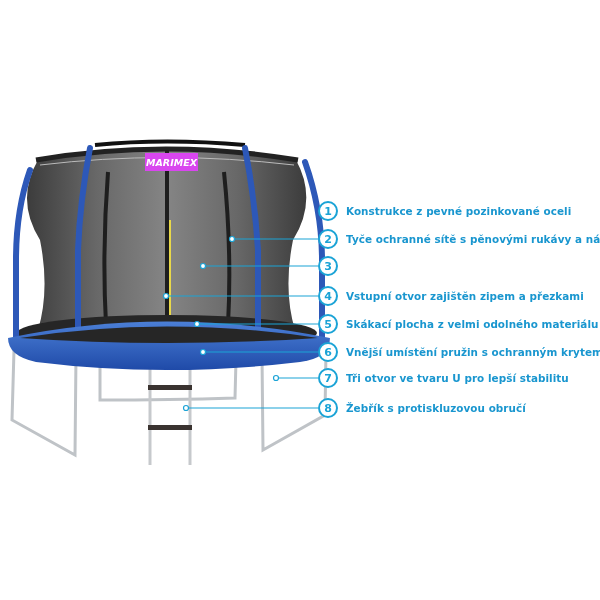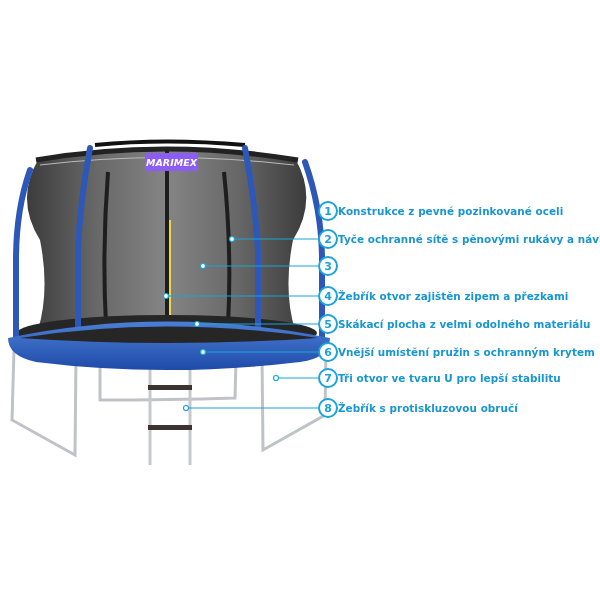--- a/index.html
+++ b/index.html
@@ -3,22 +3,22 @@
 <meta charset="utf-8">
 <style>
   html, body { margin: 0; padding: 0; background: #ffffff; }
   body { width: 600px; height: 600px; position: relative; overflow: hidden; font-family: "DejaVu Sans", sans-serif; }
   .stage { position: absolute; left: 0; top: 0; width: 600px; height: 600px; }
   svg.art { position: absolute; left: 0; top: 0; }
   .callout { position: absolute; left: 318px; height: 20px; display: flex; align-items: center; }
   .badge { width: 16px; height: 16px; border: 2px solid #1aa3d6; border-radius: 50%; background: #fff;
            color: #1aa3d6; font-size: 11px; font-weight: bold; display: flex; align-items: center; justify-content: center;
            box-sizing: content-box; }
-  .label { color: #1996cf; font-size: 10.4px; font-weight: bold; white-space: nowrap; letter-spacing: 0.05px; }
-  .brand { position: absolute; left: 145px; top: 153px; width: 53px; height: 18px; background: #8b5cf6;
+  .label { margin-left: 8px; color: #1996cf; font-size: 10.4px; font-weight: bold; white-space: nowrap; letter-spacing: 0.05px; }
+  .brand { position: absolute; left: 145px; top: 153px; width: 53px; height: 18px; background: #d946ef;
            color: #fff; font-size: 9.5px; font-style: italic; font-weight: bold; display: flex; align-items: center; justify-content: center; }
 </style>
 </head>
 <body>
 
 <div class="stage">
 
   <svg class="art" width="600" height="600" viewBox="0 0 600 600">
     <defs>
       <linearGradient id="netg" x1="0" x2="1" y1="0" y2="0">
@@ -99,21 +99,21 @@
   </div>
   <div class="callout" style="top:229px">
     <div class="badge">2</div>
     <div class="label">Tyče ochranné sítě s pěnovými rukávy a návleky</div>
   </div>
   <div class="callout" style="top:256px">
     <div class="badge">3</div>
   </div>
   <div class="callout" style="top:286px">
     <div class="badge">4</div>
-    <div class="label">Žebřík otvor zajištěn zipem a přezkami</div>
+    <div class="label">Vstupní otvor zajištěn zipem a přezkami</div>
   </div>
   <div class="callout" style="top:314px">
     <div class="badge">5</div>
     <div class="label">Skákací plocha z velmi odolného materiálu</div>
   </div>
   <div class="callout" style="top:342px">
     <div class="badge">6</div>
     <div class="label">Vnější umístění pružin s ochranným krytem</div>
   </div>
   <div class="callout" style="top:368px">

